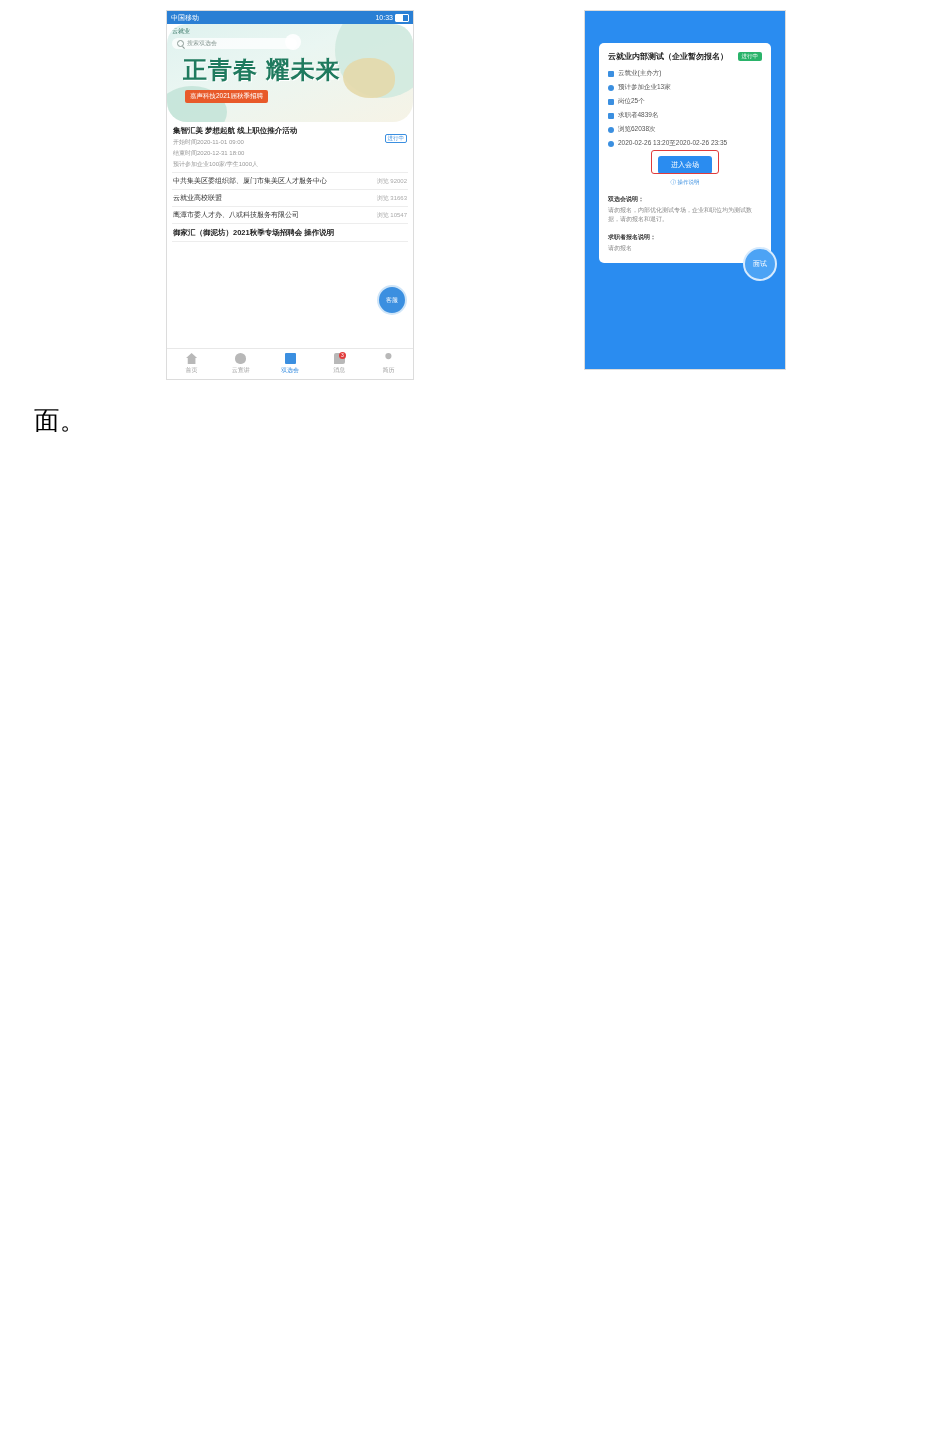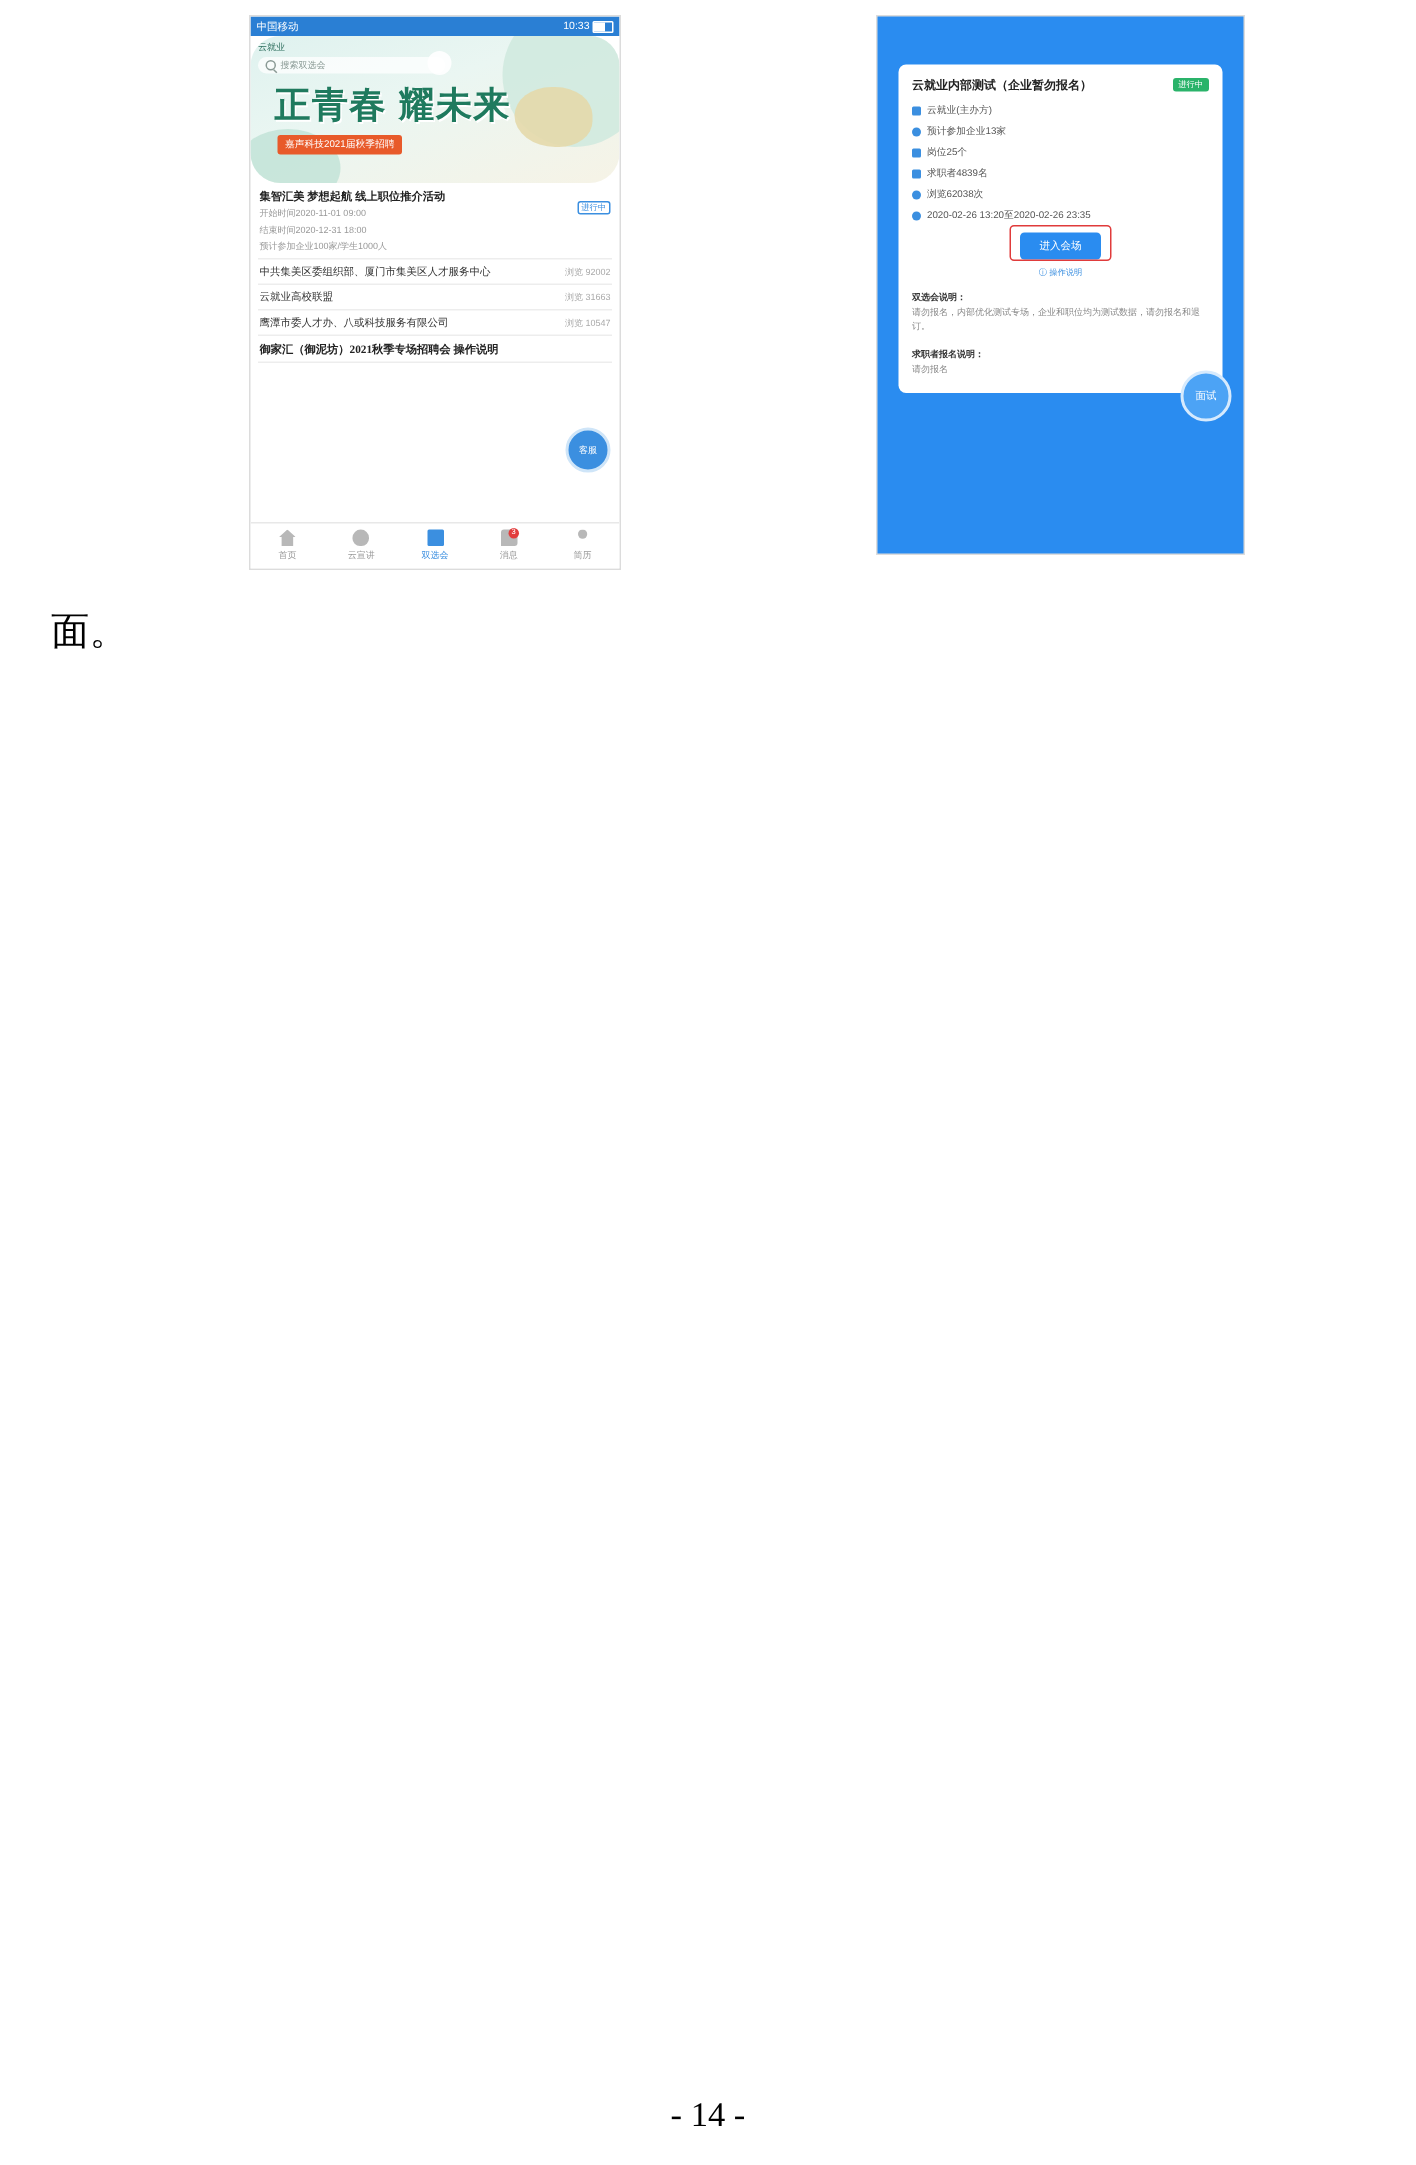--- a/index.html
+++ b/index.html
@@ -124,21 +124,20 @@
   .s1-list { padding: 0 5px; }
   .s1-card {
     border-bottom: 1px solid #ededed;
     padding: 4px 1px 3px 1px;
     position: relative;
   }
   .s1-card .ttl {
     font-size: 7.5px; color: #222; font-weight: bold;
     white-space: nowrap; overflow: hidden; text-overflow: ellipsis;
     padding-right: 26px;
-    font-family: Liberation Serif, serif;
   }
   .s1-card .ln { font-size: 6px; color: #999; margin-top: 2px; }
   .s1-tag {
     position: absolute; right: 1px; top: 12px;
     border: 1px solid #3b8fe0; color: #3b8fe0;
     font-size: 5.5px; border-radius: 2px; padding: 0 2px;
   }
   .s1-tag.orange { border-color:#e8803a; color:#e8803a; }
   .s1-org {
     font-size: 7px; color: #333; padding: 3px 1px;
@@ -178,21 +177,21 @@
   .ic-cloud { border-radius: 50% 50% 45% 45%; }
   .ic-cal { border-radius: 1px; }
   .ic-msg { border-radius: 2px 2px 2px 0; }
   .ic-user { clip-path: circle(28% at 50% 28%); }
 
   
   .shot2 {
     position: absolute;
     left: 550px;
     top: 4px;
-    width: 246px;
+    width: 202px;
     height: 360px;
     background: #2a8cf0;
     border: 1px solid #dcdcdc;
     box-sizing: border-box;
     overflow: hidden;
     font-family: "Liberation Sans", sans-serif;
   }
   .s2-head { height: 30px; }
   .s2-card {
     position: absolute; left: 14px; top: 32px; right: 14px;
@@ -390,14 +389,13 @@
       <div class="s2-fab">
           <span>面试</span>
         </div>
     </div>
 
   </div>
 
   <p class="para">面。</p>
 
 
-  <div class="footer">- 14 -</div>
 </div>
 
 </body></html>

